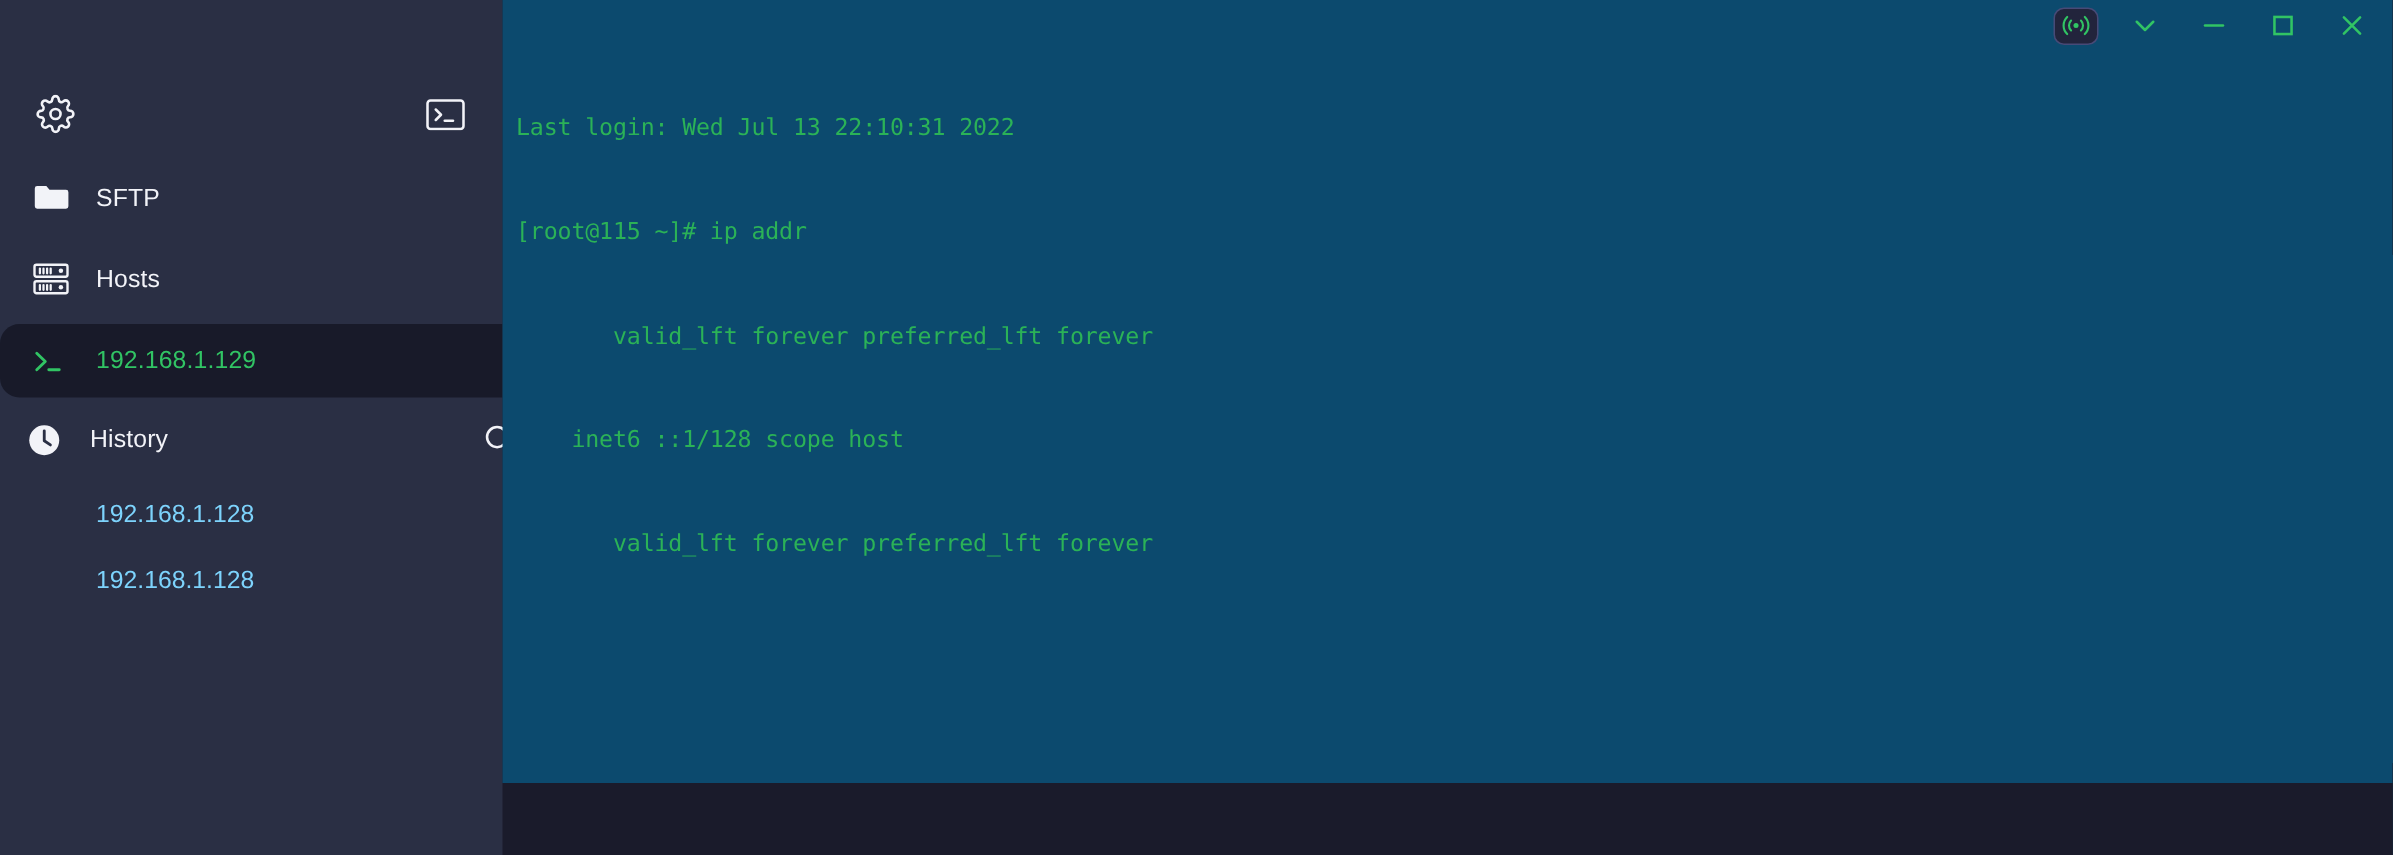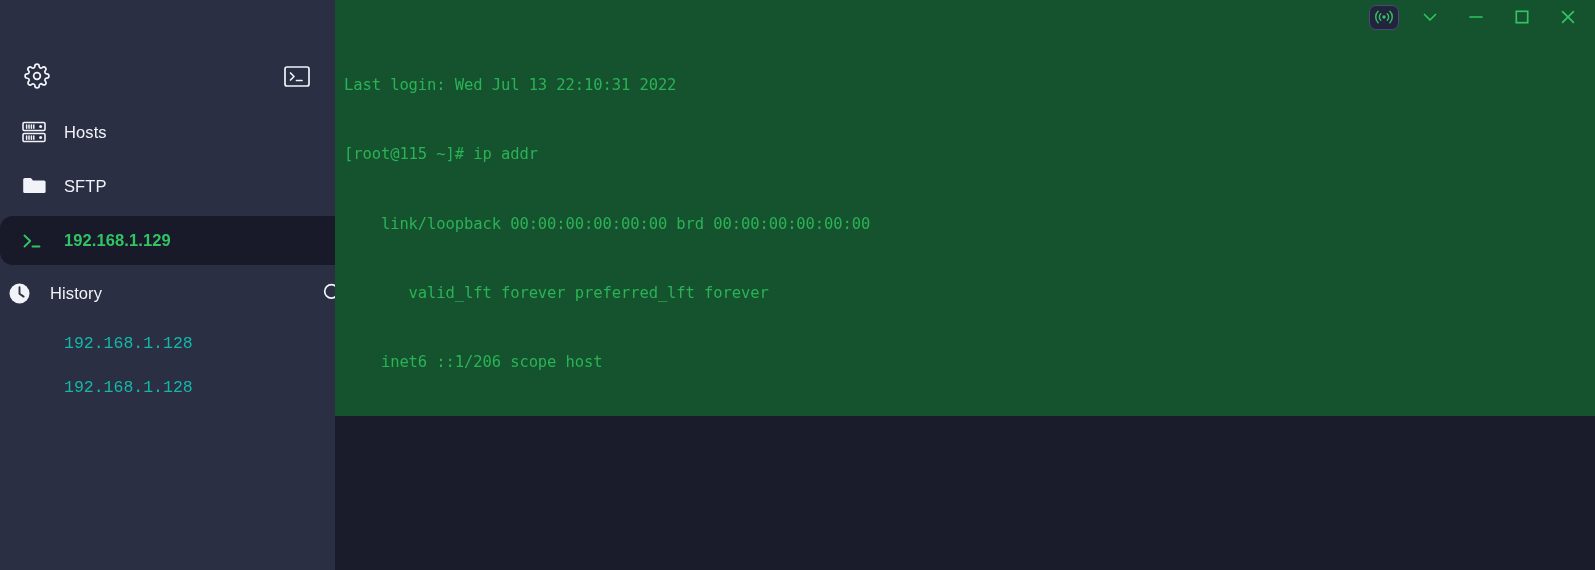--- a/index.html
+++ b/index.html
@@ -91,60 +91,59 @@
     height: 49px;
     width: 335px;
     background: #181a29;
     border-radius: 13px 0 0 13px;
     display: flex;
     align-items: center;
     padding-left: 22px;
     box-sizing: border-box;
     cursor: pointer;
   }
-  .session-row .nav-label { color: #31c464; font-size: 16.5px; font-weight: bold; }
+  .session-row .nav-label { color: #31c464; font-size: 16.5px; }
 
   .history-head {
     position: relative;
     height: 56px;
     width: 370px;
     display: flex;
     align-items: center;
-    padding-left: 8px;
+    padding-left: 18px;
     box-sizing: border-box;
     cursor: pointer;
     text-align: right;
   }
   .search-btn {
     position: absolute;
     right: 26px;
     top: 50%;
     transform: translateY(-50%);
     width: 22px;
     height: 22px;
     cursor: pointer;
   }
   .hist-item {
     height: 44px;
     display: flex;
     align-items: center;
     padding-left: 64px;
     box-sizing: border-box;
     font-size: 16.5px;
-    color: #14b8a6;
-    cursor: pointer;
-    font-family: Liberation Mono, monospace;
+    color: #7dd3fc;
+    cursor: pointer;
   }
 
   
   #term-pane {
     position: relative;
     flex: 1 1 auto;
-    height: 416px;
-    background: #14532d;
+    height: 522px;
+    background: #0c4a6e;
     overflow: hidden;
   }
   #titlebar {
     position: absolute;
     top: 0;
     right: 0;
     height: 34px;
     display: flex;
     align-items: center;
     gap: 0px;
@@ -205,41 +204,41 @@
           <path d="M6.5 7 L10 10.5 L6.5 14" stroke="#f2f3f8" stroke-width="1.7" stroke-linecap="round" stroke-linejoin="round"></path>
           <path d="M12.5 14.5 H18" stroke="#f2f3f8" stroke-width="1.7" stroke-linecap="round"></path>
         </svg>
       </div>
     </div>
 
     <div class="nav-list">
 
       <div class="nav-item">
         <span class="nav-icon">
+          <svg width="24" height="20" viewBox="0 0 24 20" fill="#f2f3f8">
+            <path d="M1.2 3.6a1.6 1.6 0 0 1 1.6-1.6h6.1l2.1 2.5h11.0a1.6 1.6 0 0 1 1.6 1.6v9.4a1.6 1.6 0 0 1-1.6 1.6H2.8a1.6 1.6 0 0 1-1.6-1.6z"></path>
+          </svg>
+        </span>
+        <span class="nav-label">SFTP</span>
+      </div>
+
+      <div class="nav-item">
+        <span class="nav-icon">
           <svg width="24" height="22" viewBox="0 0 24 22" fill="none">
             <rect x="1" y="1.5" width="22" height="8" rx="1.3" stroke="#f2f3f8" stroke-width="1.6"></rect>
             <rect x="1" y="12.5" width="22" height="8" rx="1.3" stroke="#f2f3f8" stroke-width="1.6"></rect>
             <path d="M4.6 4 v3.2 M7 4 v3.2 M9.4 4 v3.2 M11.8 4 v3.2" stroke="#f2f3f8" stroke-width="1.5" stroke-linecap="round"></path>
             <path d="M4.6 15 v3.2 M7 15 v3.2 M9.4 15 v3.2 M11.8 15 v3.2" stroke="#f2f3f8" stroke-width="1.5" stroke-linecap="round"></path>
             <circle cx="18.6" cy="5.5" r="1.5" fill="#f2f3f8"></circle>
             <circle cx="18.6" cy="16.5" r="1.5" fill="#f2f3f8"></circle>
           </svg>
         </span>
         <span class="nav-label">Hosts</span>
       </div>
 
-      <div class="nav-item">
-        <span class="nav-icon">
-          <svg width="24" height="20" viewBox="0 0 24 20" fill="#f2f3f8">
-            <path d="M1.2 3.6a1.6 1.6 0 0 1 1.6-1.6h6.1l2.1 2.5h11.0a1.6 1.6 0 0 1 1.6 1.6v9.4a1.6 1.6 0 0 1-1.6 1.6H2.8a1.6 1.6 0 0 1-1.6-1.6z"></path>
-          </svg>
-        </span>
-        <span class="nav-label">SFTP</span>
-      </div>
-
 
 
       <div class="session-row">
         <span class="nav-icon">
           <svg width="24" height="18" viewBox="0 0 24 18" fill="none" stroke="#31c464" stroke-width="1.9" stroke-linecap="round" stroke-linejoin="round">
             <path d="M2.5 3.5 L8.2 9 L2.5 14.5"></path>
             <path d="M10.5 14.5 H17.5"></path>
           </svg>
         </span>
         <span class="nav-label">192.168.1.129</span>
@@ -304,23 +303,22 @@
       <div class="tb-btn">
         <svg width="20" height="20" viewBox="0 0 20 20" stroke="#31c464" stroke-width="1.7" stroke-linecap="round">
           <path d="M4.6 4.6 L15.4 15.4 M15.4 4.6 L4.6 15.4"></path>
         </svg>
       </div>
     </div>
 
     <div id="term-body">
       <div class="tline">Last login: Wed Jul 13 22:10:31 2022</div>
       <div class="tline">[root@115 ~]# ip addr</div>
-      <div class="tline">    link/loopback 00:00:00:00:00:00 brd 00:00:00:00:00:00</div>
       <div class="tline">       valid_lft forever preferred_lft forever</div>
-      <div class="tline">    inet6 ::1/206 scope host</div>
+      <div class="tline">    inet6 ::1/128 scope host</div>
       <div class="tline">       valid_lft forever preferred_lft forever</div>
       
       
       
       
       
       
       
     </div>
 

